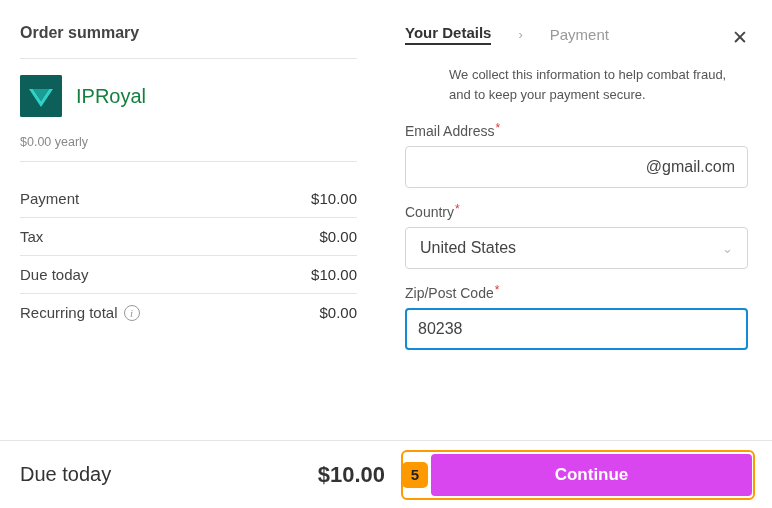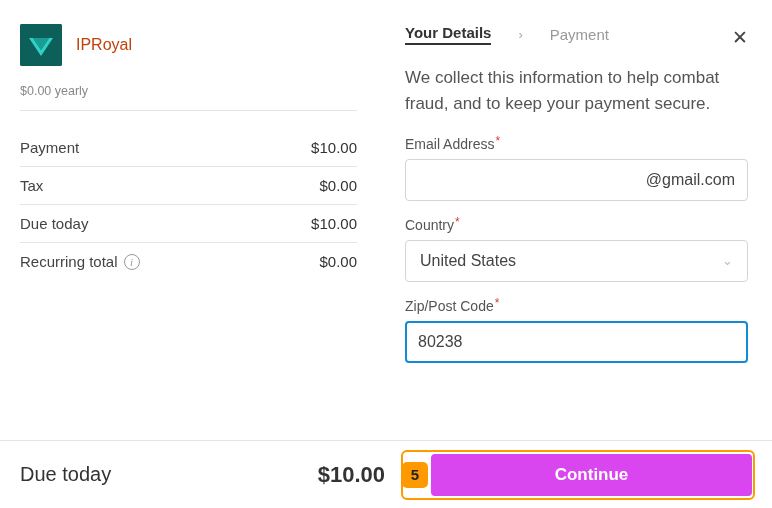--- a/index.html
+++ b/index.html
@@ -3,32 +3,32 @@
   <meta charset="utf-8">
   <style>
     * { box-sizing: border-box; margin: 0; padding: 0; }
     body { font-family: 'Segoe UI', Tahoma, Arial, sans-serif; background: #fff; color: #333; width: 772px; height: 508px; overflow: hidden; }
     .container { display: flex; height: 440px; }
     .left { width: 385px; padding: 24px 28px 24px 20px; }
     .right { width: 387px; padding: 24px 24px 24px 20px; position: relative; }
     .order-title { font-weight: 600; font-size: 16px; color: #444; padding-bottom: 16px; border-bottom: 1px solid #e4e4e4; margin-bottom: 16px; }
     .product-row { display: flex; align-items: center; gap: 14px; margin-bottom: 18px; }
     .product-img { width: 42px; height: 42px; background: #0d5f5a; border-radius: 2px; display: flex; align-items: center; justify-content: center; overflow: hidden; }
-    .product-name { font-size: 16px; color: #c2410c; }
+    .product-name { font-size: 20px; color: #15803d; }
     .interval { font-size: 12.5px; color: #888; margin-bottom: 18px; padding-bottom: 12px; border-bottom: 1px solid #e4e4e4; }
     .line { display: flex; justify-content: space-between; align-items: center; padding: 10px 0; border-bottom: 1px solid #e4e4e4; }
     .line-label { font-size: 15px; color: #444; display: flex; align-items: center; gap: 6px; }
     .line-value { font-size: 15px; color: #333; }
     .info-i { width: 16px; height: 16px; border: 1.5px solid #999; border-radius: 50%; display: inline-flex; align-items: center; justify-content: center; font-size: 11px; color: #999; font-style: italic; font-family: serif; }
     .breadcrumb { display: flex; align-items: center; gap: 27px; margin-bottom: 20px; font-size: 15px; }
     .crumb-active { color: #333; font-weight: 600; border-bottom: 2px solid #333; padding-bottom: 2px; }
     .chevron { color: #aaa; font-size: 13px; }
     .crumb-inactive { color: #999; }
     .close-x { position: absolute; right: 24px; top: 26px; font-size: 19px; color: #444; cursor: pointer; }
-    .desc { font-size: 17px; color: #555; line-height: 1.55; margin-bottom: 18px; }
+    .desc { font-size: 13px; color: #555; line-height: 1.55; margin-bottom: 18px; margin-left: 44px; }
     .field { margin-bottom: 16px; }
     .field-label { font-size: 14px; color: #555; margin-bottom: 7px; display: block; }
     .req { color: #d63a3a; font-size: 12px; position: relative; top: -4px; left: 1px; }
     .inp { width: 100%; height: 42px; border: 1px solid #d5d5d5; border-radius: 4px; padding: 0 12px; font-size: 16px; color: #444; background: #fff; }
     .inp.centered { text-align: right; }
     .sel { position: relative; }
     .sel-box { width: 100%; height: 42px; border: 1px solid #d5d5d5; border-radius: 4px; padding: 0 14px; font-size: 16px; color: #444; display: flex; align-items: center; justify-content: space-between; background: #fff; cursor: pointer; }
     .sel-chev { color: #bbb; font-size: 13px; }
     .inp.zip { border: 2px solid #128ad5; outline: none; padding: 0 11px; }
     .footer { height: 68px; border-top: 1px solid #e4e4e4; display: flex; align-items: center; padding: 0 20px; position: relative; }
@@ -39,20 +39,21 @@
     .step-badge { width: 26px; height: 26px; background: #ff9900; border-radius: 5px; display: flex; align-items: center; justify-content: center; font-weight: 700; color: #222; font-size: 15px; position: relative; z-index: 2; }
     .continue-btn { flex: 1; height: 42px; background: #d946ef; color: #fff; border: none; font-size: 17px; font-weight: 600; border-radius: 4px; cursor: pointer; }
     .cta-highlight { position: absolute; left: -4px; right: -3px; top: -4px; bottom: -4px; border: 2px solid #ff9900; border-radius: 6px; pointer-events: none; display: flex; align-items: center; padding-left: 0; }
     .cta-highlight .step-badge { margin-left: -1px; }
   </style>
 </head>
 <body>
 
 <div class="container">
   <div class="left">
+    <div class="order-title">Order summary</div>
     <div class="product-row">
       <div class="product-img">
         <svg width="42" height="42" viewBox="0 0 42 42">
           <rect width="42" height="42" fill="#0d5f5a"></rect>
           <polygon points="13,14 21,26 29,14 33,14 21,32 9,14" fill="#2fd0c6"></polygon>
           <polygon points="13,14 21,26 29,14" fill="#1a9e93"></polygon>
         </svg>
       </div>
       <div class="product-name">IPRoyal</div>
     </div>

